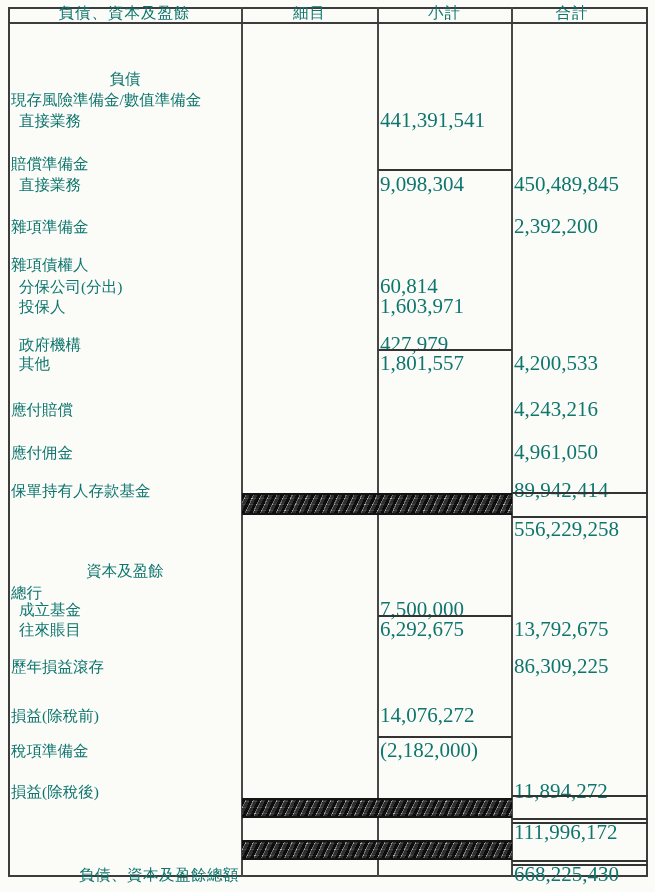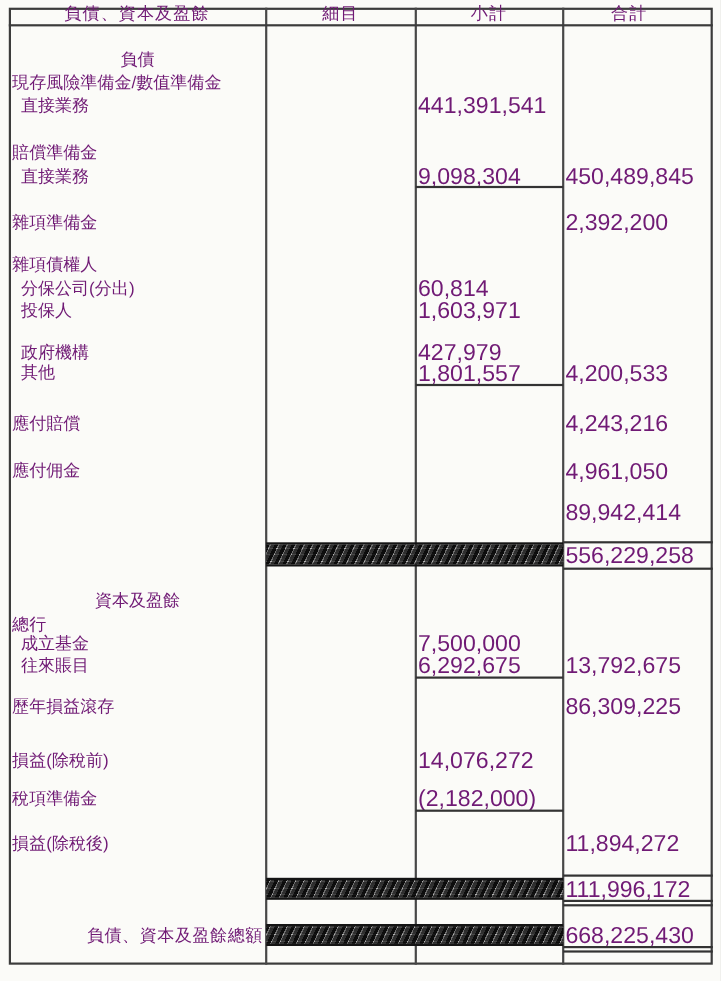--- a/index.html
+++ b/index.html
@@ -1,37 +1,37 @@
 <!DOCTYPE html>
 <html><head>
 <meta charset="utf-8">
 <style>
   html,body{margin:0;padding:0;background:#e8e8e6;}
   .sheet{
     position:relative;width:655px;height:892px;overflow:hidden;
     background:#fbfbf8;
-    color:#701a75;
-    font-family:Liberation Sans, sans-serif;
+    color:#0f766e;
+    font-family:Liberation Serif, serif;
   }
   
   .frame{position:absolute;left:8px;top:7px;width:640px;height:870px;
     border:2px solid #3c3c3c;box-sizing:border-box;}
   
   .vline{position:absolute;top:7px;height:870px;width:2px;background:#474747;}
   .vline.c1{left:241px}.vline.c2{left:377px}.vline.c3{left:511px}
   
   .hline{position:absolute;height:2px;background:#3c3c3c;}
   .hline.header{left:8px;width:640px;top:22px;}
   .srule{position:absolute;left:378px;width:134px;height:1.5px;background:#333;}
   .trule{position:absolute;left:512px;width:136px;height:1.5px;background:#333;}
   
   .colhead{position:absolute;top:4px;height:18px;line-height:18px;
     text-align:center;font-size:15.5px;letter-spacing:1px;}
   
-  .row{position:absolute;left:0;width:655px;height:19px;line-height:19px;font-size:15.5px;}
+  .row{position:absolute;left:0;width:655px;height:19px;line-height:19px;font-size:15.5px;margin-top:24px;}
   .row span{position:absolute;display:block;white-space:nowrap;}
   .lab-left{left:11px;}
   .lab-indent{left:19px;}
   .lab-center{left:9px;width:232px;text-align:center;}
   .lab-right{left:9px;width:230px;text-align:right;letter-spacing:0.5px;}
   .num{text-align:left;font-size:21px;}
   .sub{left:380px;width:122px;}
   .tot{left:514px;width:122px;}
   
   .band{position:absolute;left:242px;width:270px;box-sizing:border-box;
@@ -108,20 +108,21 @@
 
   <div class="row" style="top:376px">
     <span class="lab-left">應付賠償</span>
     <span class="num tot">4,243,216</span>
   </div>
   <div class="row" style="top:419px">
     <span class="lab-left">應付佣金</span>
     <span class="num tot">4,961,050</span>
   </div>
   <div class="row" style="top:457px">
+    <span class="lab-left">保單持有人存款基金</span>
     <span class="num tot">89,942,414</span>
   </div>
 
   <div class="band b1"></div>
   <div class="trule" style="top:492px"></div>
   <div class="trule" style="top:516px"></div>
   <div class="row" style="top:496px">
     <span class="num tot">556,229,258</span>
   </div>
 

